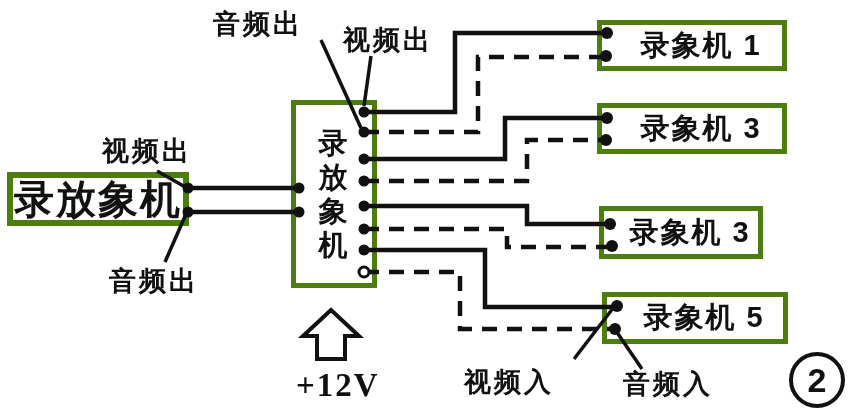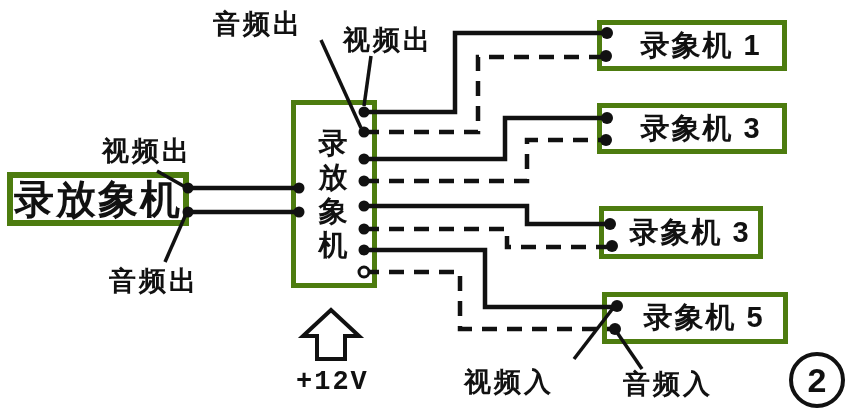--- a/index.html
+++ b/index.html
@@ -28,21 +28,21 @@
   .vtext{
     width:34px;margin:0 auto;
     font-size:29px;line-height:34px;font-weight:700;
     word-break:break-all;text-align:center;
   }
   .lbl{
     position:absolute;
     font-weight:700;font-size:27px;letter-spacing:3px;
     z-index:3;white-space:nowrap;
   }
-  .power{font-size:27px;letter-spacing:2px;font-family:Liberation Mono, monospace;}
+  .power{font-size:33px;letter-spacing:2px;font-family:Liberation Serif, serif;}
   .fig-circle{
     position:absolute;left:789px;top:352px;
     width:48px;height:48px;
     border:4px solid #111;border-radius:50%;
     display:flex;align-items:center;justify-content:center;
     font-size:34px;font-weight:700;
     z-index:3;
   }
 </style>
 </head>

